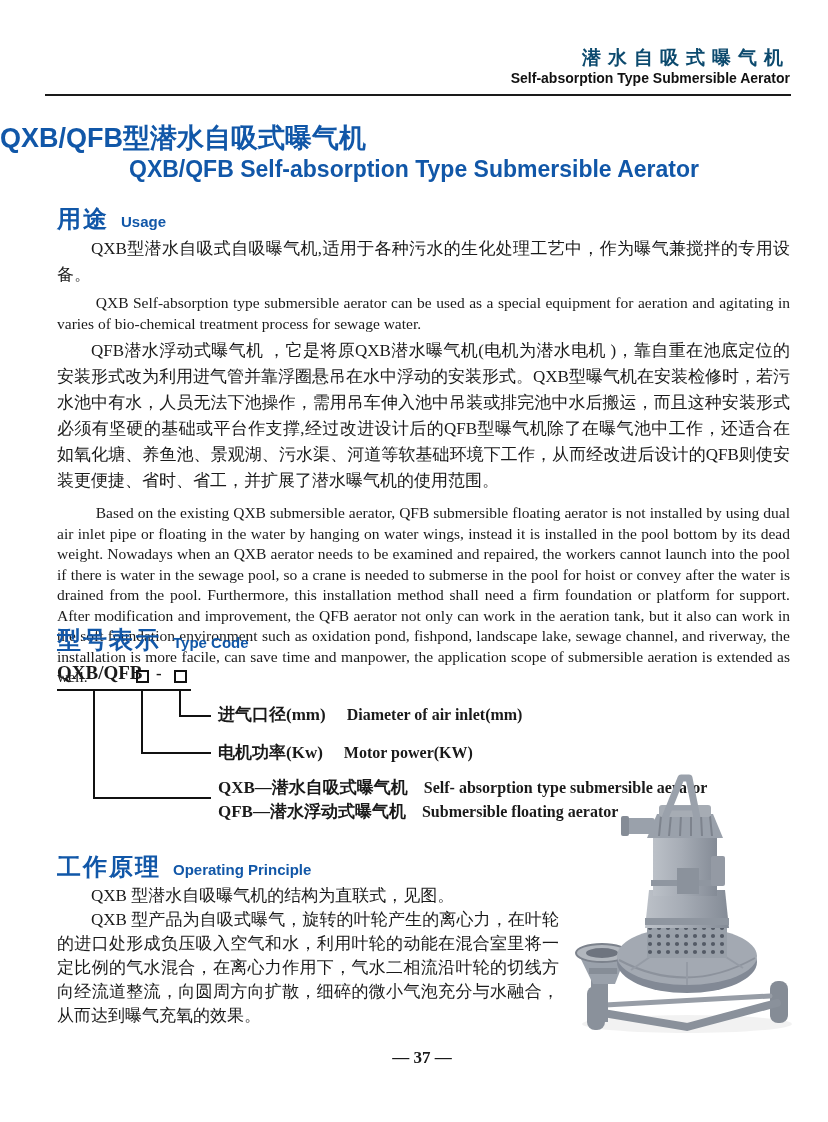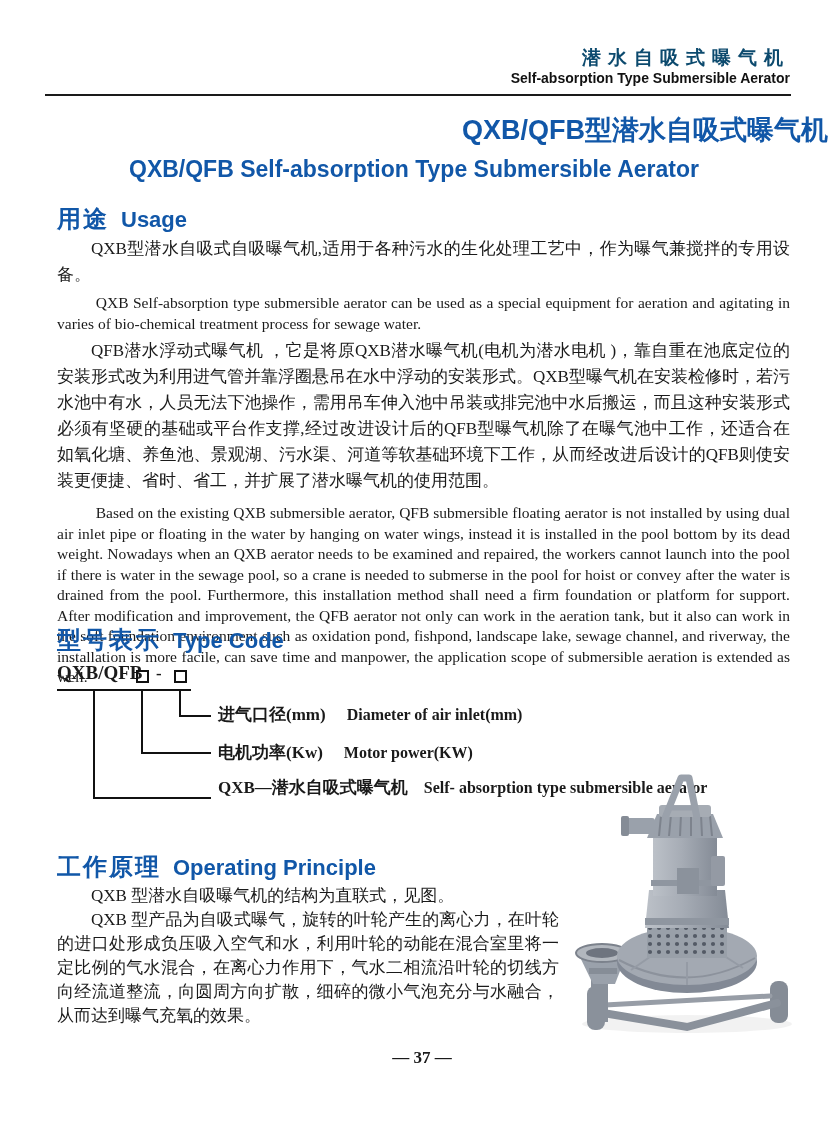--- a/index.html
+++ b/index.html
@@ -15,33 +15,33 @@
     font-family:"Liberation Serif", serif; font-weight:bold;
     font-size:19px; letter-spacing:7px; color:#0c4a6e; line-height:24px;
   }
   .hdr-en {
     font-family:"Liberation Sans", sans-serif; font-weight:bold;
     font-size:14px; color:#111; line-height:17px;
   }
   .hdr-rule { position:absolute; top:94px; left:45px; width:746px; height:2px; background:#1a1a1a; }
   
   .title-zh {
-    position:absolute; top:112px; left:0; width:100%; text-align:right;
+    position:absolute; top:120px; left:0; width:100%; text-align:left;
     font-family:"Liberation Sans", sans-serif; font-weight:bold;
     font-size:27px; color:#1157A8;
   }
   .title-en {
     position:absolute; top:156px; left:0; width:100%; text-align:center;
     font-family:"Liberation Sans", sans-serif; font-weight:bold;
     font-size:23px; color:#1157A8;
   }
   
   .sec-h { position:absolute; left:57px; font-family:"Liberation Sans", sans-serif; color:#1157A8; }
   .sec-h .zh { font-size:24px; font-weight:bold; letter-spacing:2px; }
-  .sec-h .en { font-size:22px; font-weight:bold; margin-left:12px; }
+  .sec-h .en { font-size:15px; font-weight:bold; margin-left:12px; }
   
   .usage-body { position:absolute; left:57px; top:236px; width:733px; }
   p.zh {
     font-size:17px; line-height:26px; text-align:justify; text-indent:2em;
     font-family:"Liberation Serif", serif;
   }
   p.en {
     font-size:15.5px; line-height:20.5px; text-align:justify; text-indent:2.5em;
     font-family:"Liberation Serif", serif;
   }
@@ -128,20 +128,23 @@
     <div class="ln h-b2"></div>
     <div class="tc-label row1">
       <span class="zh">进气口径(mm)</span><span class="en">Diameter of air inlet(mm)</span>
     </div>
     <div class="tc-label row2">
       <span class="zh">电机功率(Kw)</span><span class="en">Motor power(KW)</span>
     </div>
     <div class="tc-label row3">
       <span class="zh">QXB—潜水自吸式曝气机</span><span class="en">Self- absorption type submersible aerator</span>
     </div>
+    <div class="tc-label row4">
+      <span class="zh">QFB—潜水浮动式曝气机</span><span class="en">Submersible floating aerator</span>
+    </div>
   </div>
 
   <div class="sec-h" style="top:851px;">
     <span class="zh">工作原理</span><span class="en">Operating Principle</span>
   </div>
   <div class="op-body">
     <p class="zh">QXB 型潜水自吸曝气机的结构为直联式，见图。</p>
     <p class="zh">QXB 型产品为自吸式曝气，旋转的叶轮产生的离心力，在叶轮的进口处形成负压吸入空气和水，利用叶轮的动能在混合室里将一定比例的气水混合，在离心力作用下，气水二相流沿叶轮的切线方向经流道整流，向圆周方向扩散，细碎的微小气泡充分与水融合，从而达到曝气充氧的效果。</p>
   </div>
 

